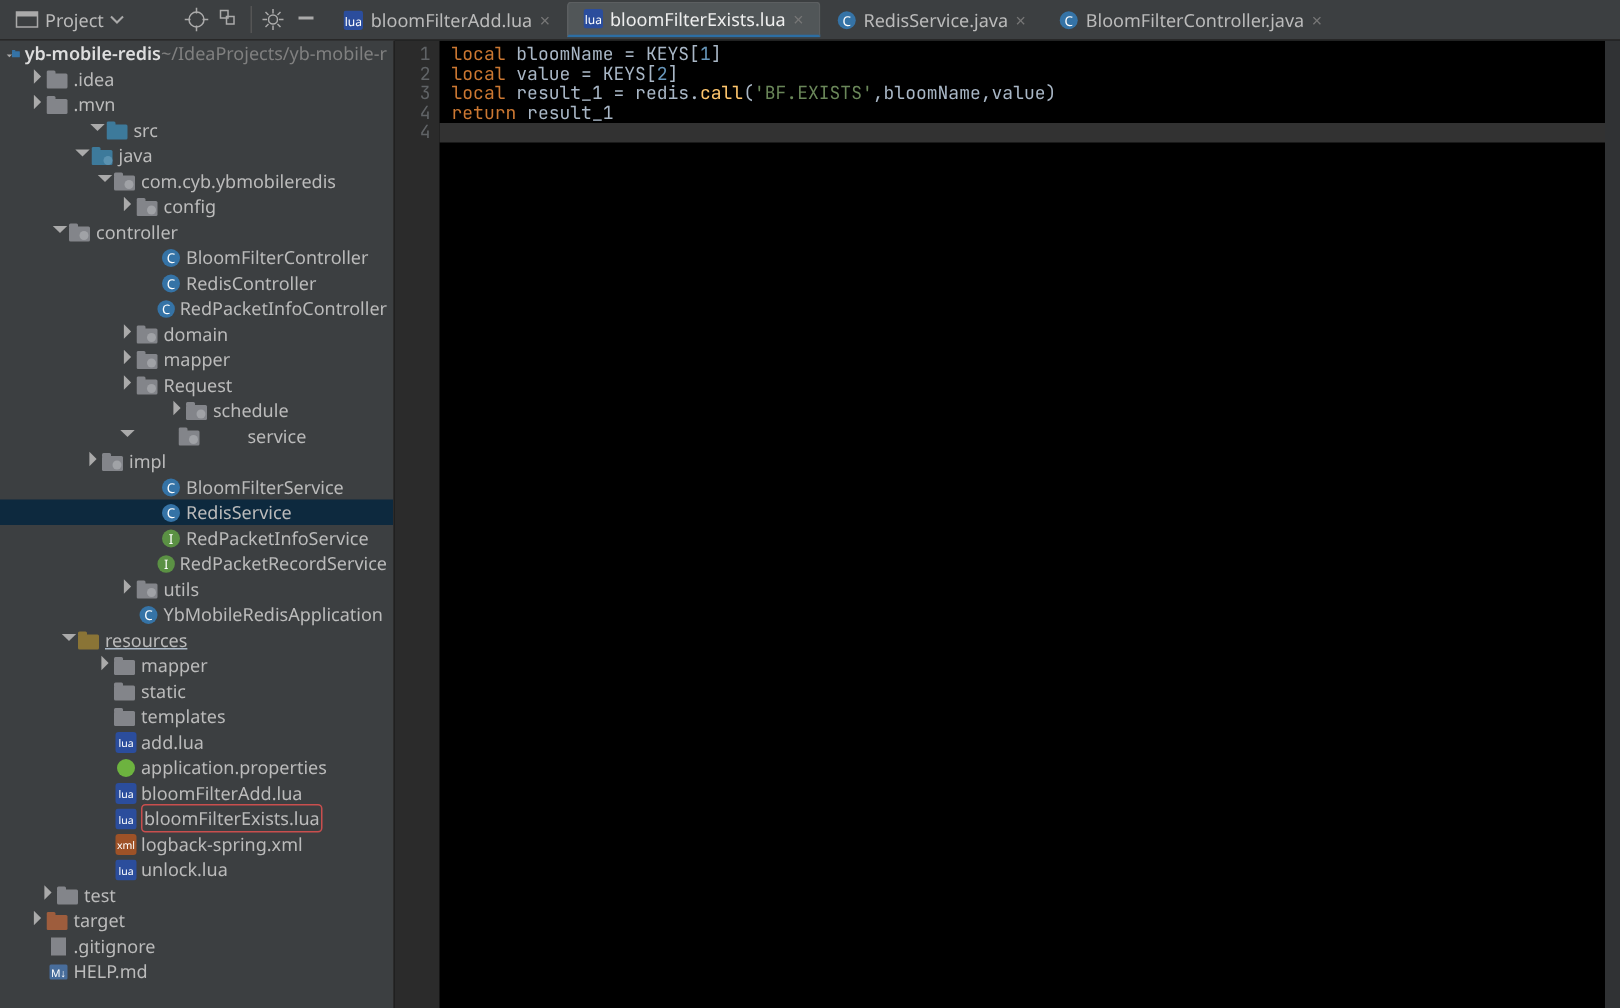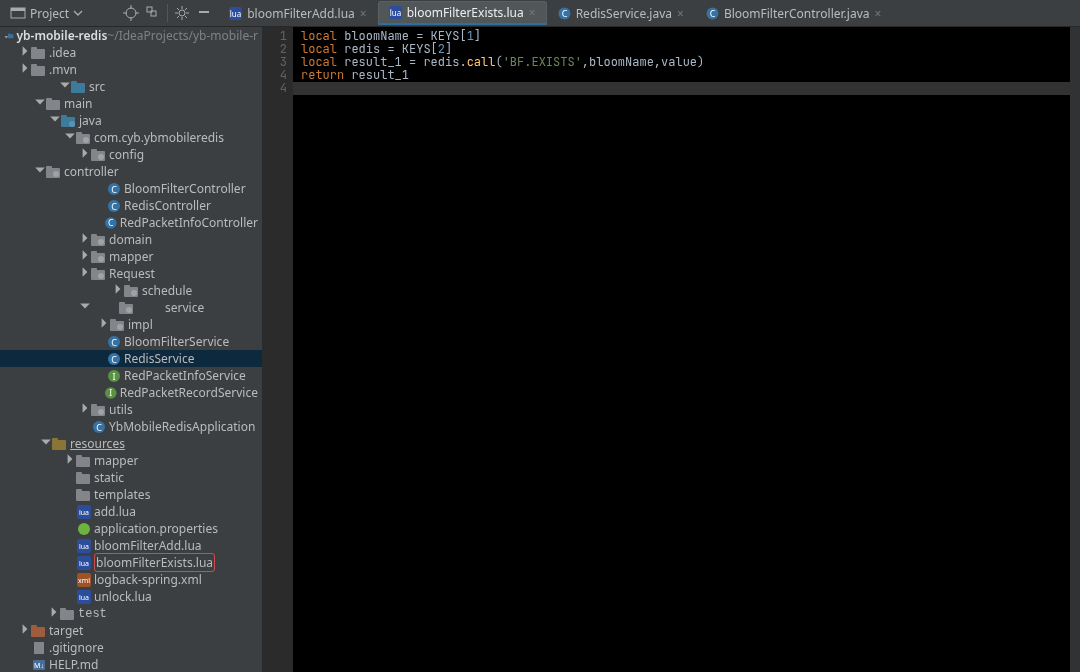--- a/index.html
+++ b/index.html
@@ -259,32 +259,20 @@
               <path d="M1 3 L5 7 L9 3" fill="#aaa"></path>
             </svg></span>
           <span class="ic">
             <svg viewBox="0 0 16 14">
               <rect x="0" y="3" width="14" height="10" rx="1" fill="#3d7a9b"></rect>
               <rect x="0" y="1" width="6" height="3" rx="1" fill="#3d7a9b"></rect>
             </svg>
           </span>
           <span class="lbl">src</span>
         </div>
-        <div class="tree-row" style="padding-left: 34px;">
-          <span class="arrow"><svg viewBox="0 0 10 10">
-              <path d="M1 3 L5 7 L9 3" fill="#aaa"></path>
-            </svg></span>
-          <span class="ic">
-            <svg viewBox="0 0 16 14">
-              <rect x="0" y="3" width="14" height="10" rx="1" fill="#83858a"></rect>
-              <rect x="0" y="1" width="6" height="3" rx="1" fill="#83858a"></rect>
-            </svg>
-          </span>
-          <span class="lbl">main</span>
-        </div>
         <div class="tree-row" style="padding-left: 49px;">
           <span class="arrow"><svg viewBox="0 0 10 10">
               <path d="M1 3 L5 7 L9 3" fill="#aaa"></path>
             </svg></span>
           <span class="ic">
             <svg viewBox="0 0 16 14">
               <rect x="0" y="3" width="14" height="10" rx="1" fill="#3d7a9b"></rect>
               <rect x="0" y="1" width="6" height="3" rx="1" fill="#3d7a9b"></rect>
               <circle cx="11" cy="10" r="3" fill="#5b92b0"></circle>
             </svg>
@@ -418,21 +406,21 @@
             </svg></span>
           <span class="ic">
             <svg viewBox="0 0 16 14">
               <rect x="0" y="3" width="14" height="10" rx="1" fill="#83858a"></rect>
               <rect x="0" y="1" width="6" height="3" rx="1" fill="#83858a"></rect>
               <circle cx="10" cy="9" r="3" fill="#a0a2a6"></circle>
             </svg>
           </span>
           <span class="lbl">service</span>
         </div>
-        <div class="tree-row" style="padding-left: 98px;">
+        <div class="tree-row" style="padding-left: 56px;">
           <span class="arrow"><svg viewBox="0 0 10 10">
               <path d="M3 1 L7 5 L3 9" fill="#aaa"></path>
             </svg></span>
           <span class="ic">
             <svg viewBox="0 0 16 14">
               <rect x="0" y="3" width="14" height="10" rx="1" fill="#83858a"></rect>
               <rect x="0" y="1" width="6" height="3" rx="1" fill="#83858a"></rect>
               <circle cx="10" cy="9" r="3" fill="#a0a2a6"></circle>
             </svg>
           </span>
@@ -597,21 +585,21 @@
         <div class="tree-row" style="padding-left: 64px;">
           <span class="arrow blank"></span>
           <span class="ic">
             <svg viewBox="0 0 14 14">
               <rect width="14" height="14" rx="2" fill="#2b4d9c"></rect>
               <text x="7" y="10" font-size="7" text-anchor="middle" fill="white">lua</text>
             </svg>
           </span>
           <span class="lbl">unlock.lua</span>
         </div>
-        <div class="tree-row" style="padding-left: 48px; font-family: Liberation Mono, monospace;">
+        <div class="tree-row" style="padding-left: 26px;">
           <span class="arrow"><svg viewBox="0 0 10 10">
               <path d="M3 1 L7 5 L3 9" fill="#aaa"></path>
             </svg></span>
           <span class="ic">
             <svg viewBox="0 0 16 14">
               <rect x="0" y="3" width="14" height="10" rx="1" fill="#83858a"></rect>
               <rect x="0" y="1" width="6" height="3" rx="1" fill="#83858a"></rect>
             </svg>
           </span>
           <span class="lbl">test</span>
@@ -654,19 +642,19 @@
     <div class="line-hl"></div>
     <div class="gutter" id="gutter">
         <div>1</div>
         <div>2</div>
         <div>3</div>
         <div>4</div>
         <div>4</div>
       </div>
     <div class="code" id="code">
         <div><span class="kw">local</span><span class="id"> bloomName = KEYS[</span><span class="num">1</span><span class="id">]</span></div>
-        <div><span class="kw">local</span><span class="id"> redis = KEYS[</span><span class="num">2</span><span class="id">]</span></div>
+        <div><span class="kw">local</span><span class="id"> value = KEYS[</span><span class="num">2</span><span class="id">]</span></div>
         <div><span class="kw">local</span><span class="id"> result_1 = redis.</span><span class="call">call</span><span class="id">(</span><span class="str">'BF.EXISTS'</span><span class="id">,bloomName,value)</span></div>
         <div><span class="kw">return</span><span class="id"> result_1</span></div>
       </div>
     <div class="right-gut"></div>
   </div>
 </div>
 
 </body></html>

